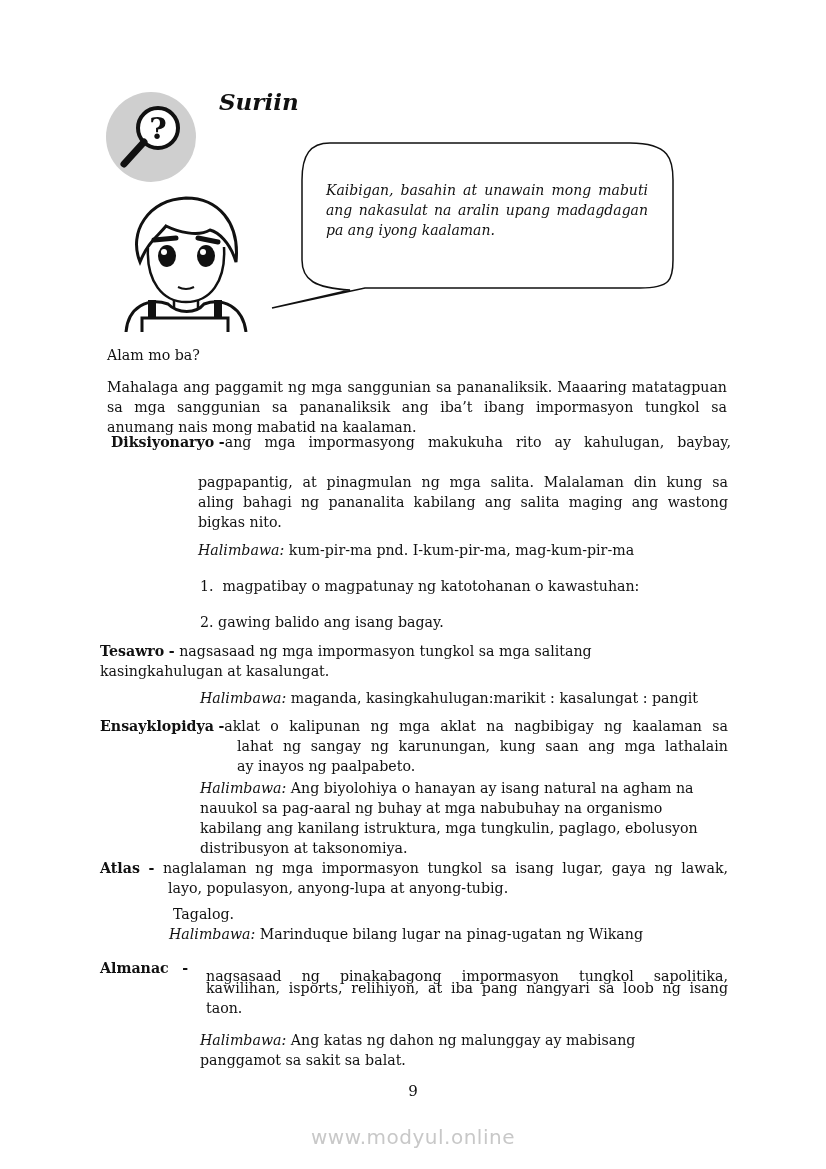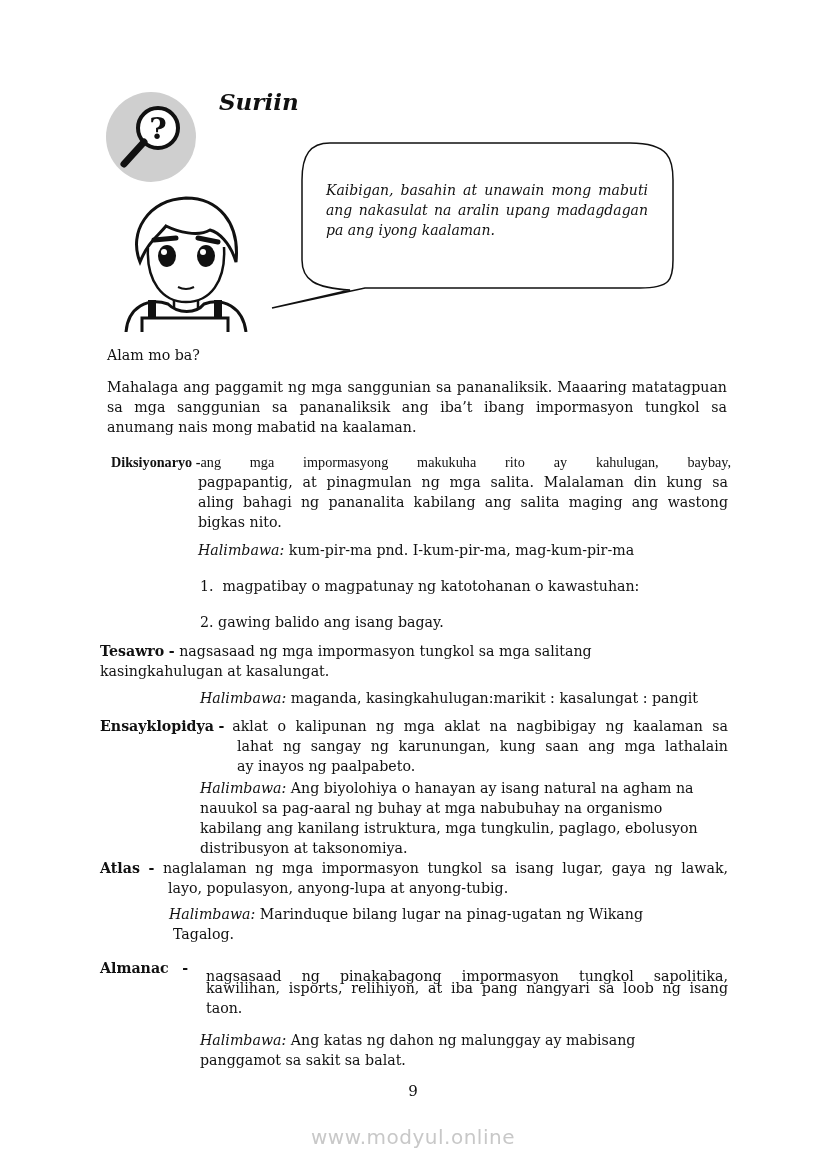--- a/index.html
+++ b/index.html
@@ -60,21 +60,21 @@
 <div class="abs" style="left:270px; top:140px; width:420px; height:180px;">
   <svg width="420" height="180" viewBox="0 0 420 180">
     <path d="M60 3 L360 3 C400 3 403 20 403 40 L403 120 C403 140 400 148 370 148 L95 148 L2 168 L80 150 C45 148 32 140 32 120 L32 40 C32 15 40 3 60 3 Z" fill="#fff" stroke="#111" stroke-width="1.5"></path>
   </svg>
 </div>
 <div class="abs bubble-text">Kaibigan, basahin at unawain mong mabuti ang nakasulat na aralin upang madagdagan pa ang iyong kaalaman.</div>
 
 <div class="abs body-text" style="left:107px; top:345px;">Alam mo ba?</div>
 <div class="abs body-text just" style="left:107px; top:377px; width:620px;">Mahalaga ang paggamit ng mga sanggunian sa pananaliksik. Maaaring matatagpuan sa mga sanggunian sa pananaliksik ang iba’t ibang impormasyon tungkol sa anumang nais mong mabatid na kaalaman.</div>
 
-<div class="abs body-text" style="left:111px; top:452px; width:620px;font-family:Liberation Serif, serif;">
+<div class="abs body-text" style="left:111px; top:432px; width:620px;">
   <div style="display:flex; justify-content:space-between;">
     <span><span class="term">Diksiyonaryo</span> <span class="term">-</span></span>
     <span style="flex:1; text-align-last:justify; text-align:justify;">ang mga impormasyong makukuha rito ay kahulugan, baybay,</span>
   </div>
 </div>
 <div class="abs body-text" style="left:198px; top:472px; width:530px;">
   <div style="text-align-last:justify;">pagpapantig, at pinagmulan ng mga salita. Malalaman din kung sa</div>
   <div style="text-align-last:justify;">aling bahagi ng pananalita kabilang ang salita maging ang wastong</div>
   <div>bigkas nito.</div>
 </div>
@@ -88,41 +88,41 @@
   <div><span class="term">Tesawro</span> <span class="term">-</span><span> nagsasaad ng mga impormasyon tungkol sa mga salitang</span></div>
   <div>kasingkahulugan at kasalungat.</div>
 </div>
 <div class="abs body-text" style="left:200px; top:688px;">
   <span class="ex">Halimbawa:</span><span> maganda, kasingkahulugan:marikit : kasalungat : pangit</span>
 </div>
 
 <div class="abs body-text" style="left:100px; top:716px; width:628px;">
   <div style="display:flex;">
     <span style="white-space:pre;"><span class="term">Ensayklopidya</span> <span class="term">-</span></span>
-    <span style="flex:1; margin-left:8px; text-align:justify; text-align-last:justify;">aklat o kalipunan ng mga aklat na nagbibigay ng kaalaman sa</span>
+    <span style="flex:1; text-align:justify; text-align-last:justify;">aklat o kalipunan ng mga aklat na nagbibigay ng kaalaman sa</span>
   </div>
 </div>
 <div class="abs body-text" style="left:237px; top:736px; width:491px;">
   <div style="text-align-last:justify;">lahat ng sangay ng karunungan, kung saan ang mga lathalain</div>
   <div>ay inayos ng paalpabeto.</div>
 </div>
 <div class="abs body-text" style="left:200px; top:778px;">
   <div><span class="ex">Halimbawa:</span><span> Ang biyolohiya o hanayan ay isang natural na agham na</span></div>
   <div>nauukol sa pag-aaral ng buhay at mga nabubuhay na organismo</div>
   <div>kabilang ang kanilang istruktura, mga tungkulin, paglago, ebolusyon</div>
   <div>distribusyon at taksonomiya.</div>
 </div>
 
 <div class="abs body-text" style="left:100px; top:858px; width:628px;">
   <div style="text-align:justify; text-align-last:justify;"><span class="term">Atlas</span> <span class="term">-</span><span> naglalaman ng mga impormasyon tungkol sa isang lugar, gaya ng lawak,</span></div>
 </div>
 <div class="abs body-text" style="left:168px; top:878px;">layo, populasyon, anyong-lupa at anyong-tubig.</div>
 <div class="abs body-text" style="left:169px; top:904px;">
+  <div style="padding-left:4px;">Tagalog.</div>
   <div><span class="ex">Halimbawa:</span><span> Marinduque bilang lugar na pinag-ugatan ng Wikang</span></div>
-  <div style="padding-left:4px;">Tagalog.</div>
 </div>
 
 <div class="abs body-text" style="left:100px; top:958px; width:628px;">
   <div style="display:flex;">
     <span style="white-space:pre; width:106px;"><span class="term">Almanac</span>   <span class="term">-</span></span>
     <span style="flex:1; text-align:justify; text-align-last:justify;margin-top:8px;">nagsasaad ng pinakabagong impormasyon tungkol sapolitika,</span>
   </div>
 </div>
 <div class="abs body-text" style="left:206px; top:978px; width:522px;">
   <div style="text-align-last:justify;">kawilihan, isports, relihiyon, at iba pang nangyari sa loob ng isang</div>

